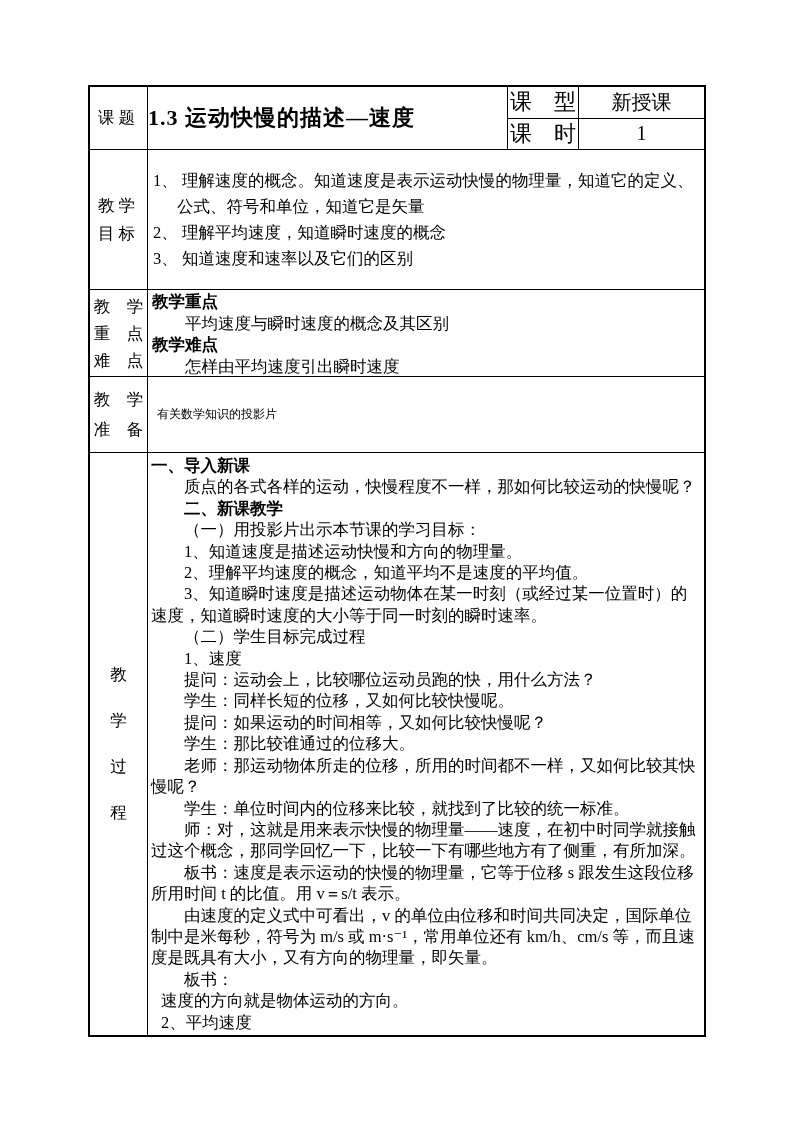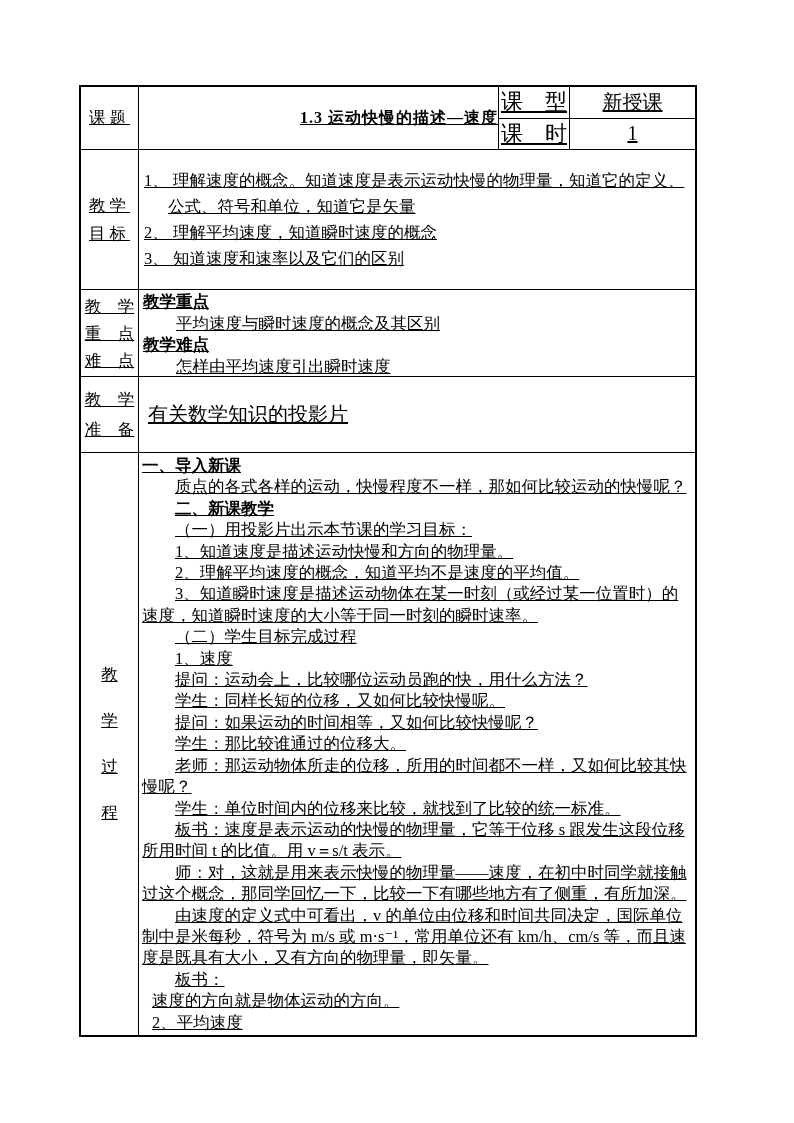--- a/index.html
+++ b/index.html
@@ -10,46 +10,45 @@
     font-family: "Liberation Serif", "DejaVu Serif", serif;
     color: #000;
   }
   .page {
     position: absolute; left: 0; top: 0;
     width: 794px; height: 1123px;
     background: #ffffff;
     overflow: hidden;
   }
   .doc-table {
-    position: absolute; left: 79px; top: 85px;
+    position: absolute; left: 88px; top: 85px;
     width: 618px; height: 952px;
     border: 2px solid #000;
     display: flex; flex-direction: column;
     background: #fff;
-    text-decoration: underline;
   }
   .t-row { display: flex; flex-direction: row; border-bottom: 1.5px solid #000; }
   .t-row:last-child { border-bottom: none; flex: 1; min-height: 0; }
   .label-cell {
     width: 58px; flex: 0 0 58px;
     border-right: 1.5px solid #000;
     display: flex; flex-direction: column;
     align-items: center; justify-content: center;
     font-size: 16.5px;
     text-align: center;
   }
   .content-cell { flex: 1; min-width: 0; overflow: hidden; }
 
   
   .row-header { height: 63px; flex: 0 0 63px; }
   .title-cell {
     flex: 1;
     border-right: 1.5px solid #000;
-    display: flex; align-items: center; justify-content: flex-end;
-    font-weight: bold; font-size: 16px;
+    display: flex; align-items: center; justify-content: flex-start;
+    font-weight: bold; font-size: 22px;
     letter-spacing: 1px;
   }
   .header-right { width: 196px; flex: 0 0 196px; display: flex; flex-direction: column; }
   .hr-sub { flex: 1; display: flex; }
   .hr-sub.top { border-bottom: 1.5px solid #000; }
   .hr-label {
     width: 71px; flex: 0 0 71px;
     border-right: 1.5px solid #000;
     display: flex; align-items: center; justify-content: center;
     font-size: 22px;
@@ -75,21 +74,21 @@
   .row-keypoints .label-cell { line-height: 27px; }
   .keypoints-content { padding: 1px 8px 0 4px; font-size: 16.5px; line-height: 21.5px; }
   .kp-heading { font-weight: bold; }
   .kp-body { text-indent: 2em; }
 
   
   .row-preparation { height: 76px; flex: 0 0 76px; }
   .row-preparation .label-cell { line-height: 30px; }
   .prep-content {
     display: flex; align-items: center;
-    padding-left: 9px; font-size: 20px; text-align: center;
+    padding-left: 9px; font-size: 12px; text-align: center;
   }
 
   
   .row-process .label-cell { line-height: 46px; letter-spacing: 0; }
   .process-content { padding: 2px 8px 8px 3px; font-size: 16.5px; line-height: 21.4px; }
   .para { text-align: left; }
   .para-bold { font-weight: bold; }
 </style>
 </head>
 <body>
@@ -176,22 +175,22 @@
           <div class="para" style="text-indent: 2em;">2、理解平均速度的概念，知道平均不是速度的平均值。</div>
           <div class="para" style="text-indent: 2em;">3、知道瞬时速度是描述运动物体在某一时刻（或经过某一位置时）的速度，知道瞬时速度的大小等于同一时刻的瞬时速率。</div>
           <div class="para" style="text-indent: 2em;">（二）学生目标完成过程</div>
           <div class="para" style="text-indent: 2em;">1、速度</div>
           <div class="para" style="text-indent: 2em;">提问：运动会上，比较哪位运动员跑的快，用什么方法？</div>
           <div class="para" style="text-indent: 2em;">学生：同样长短的位移，又如何比较快慢呢。</div>
           <div class="para" style="text-indent: 2em;">提问：如果运动的时间相等，又如何比较快慢呢？</div>
           <div class="para" style="text-indent: 2em;">学生：那比较谁通过的位移大。</div>
           <div class="para" style="text-indent: 2em;">老师：那运动物体所走的位移，所用的时间都不一样，又如何比较其快慢呢？</div>
           <div class="para" style="text-indent: 2em;">学生：单位时间内的位移来比较，就找到了比较的统一标准。</div>
+          <div class="para" style="text-indent: 2em;">师：对，这就是用来表示快慢的物理量——速度，在初中时同学就接触过这个概念，那同学回忆一下，比较一下有哪些地方有了侧重，有所加深。</div>
           <div class="para" style="text-indent: 2em;">板书：速度是表示运动的快慢的物理量，它等于位移 s 跟发生这段位移所用时间 t 的比值。用 v＝s/t 表示。</div>
-          <div class="para" style="text-indent: 2em;">师：对，这就是用来表示快慢的物理量——速度，在初中时同学就接触过这个概念，那同学回忆一下，比较一下有哪些地方有了侧重，有所加深。</div>
           <div class="para" style="text-indent: 2em;">由速度的定义式中可看出，v 的单位由位移和时间共同决定，国际单位制中是米每秒，符号为 m/s 或 m·s⁻¹，常用单位还有 km/h、cm/s 等，而且速度是既具有大小，又有方向的物理量，即矢量。</div>
           <div class="para" style="text-indent: 2em;">板书：</div>
           <div class="para" style="text-indent: 0.6em;">速度的方向就是物体运动的方向。</div>
           <div class="para" style="text-indent: 0.6em;">2、平均速度</div>
           <div class="para" style="text-indent: 2em;">在匀速直线运动中，在任何相等的时间里位移都是相等的，那 v＝s/t 是</div>
         </div>
     </div>
 
   </div>
 </div>

